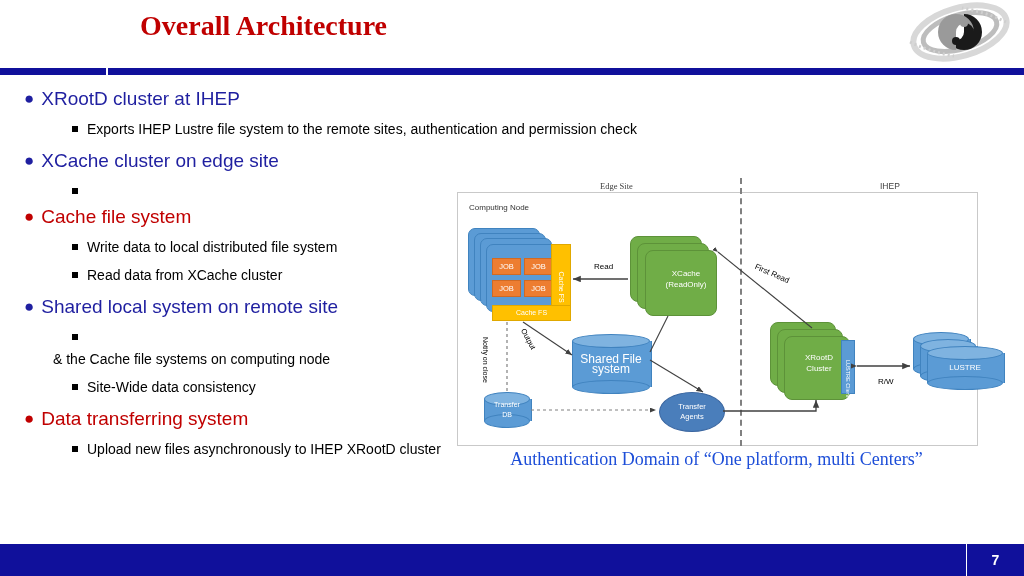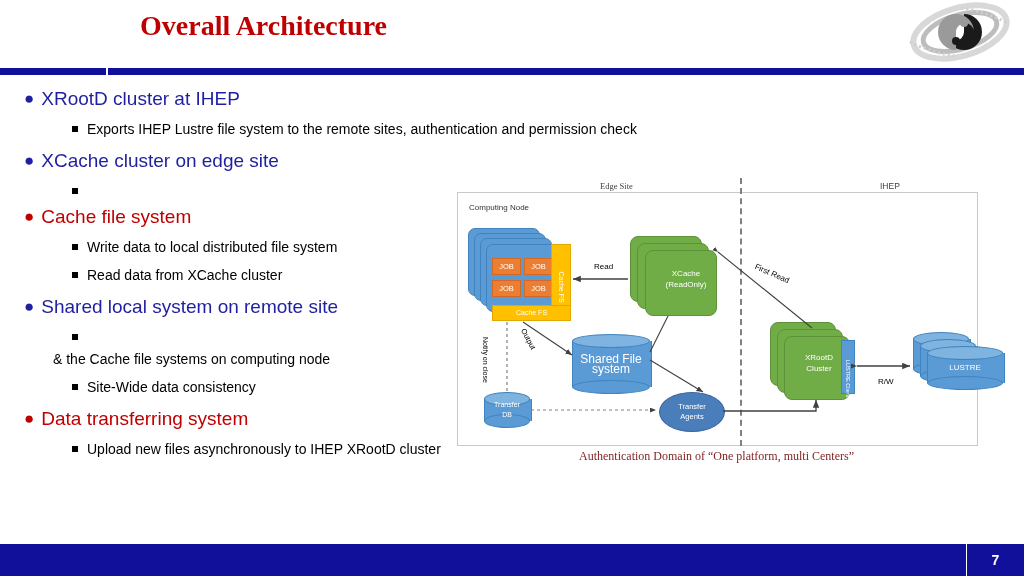--- a/index.html
+++ b/index.html
@@ -73,21 +73,21 @@
   #label-edge-site{left:600px;top:181px;font-family:Liberation Serif, serif;}
   #label-ihep{left:880px;top:181px;}
   #divider{
     position:absolute;left:740px;top:178px;width:0;height:268px;
     border-left:2px dashed #808080;
   }
   #caption{
     position:absolute;left:457px;top:449px;width:519px;
     text-align:center;
     font-family:"Liberation Serif", serif;
-    font-size:12px;color:#7f1d1d;
+    font-size:18px;color:#1d4ed8;
   }
   
   .dlabel{position:absolute;font-size:7.5px;color:#3f3f3f;white-space:nowrap;}
   #label-computing-node{left:469px;top:203px;font-size:8px;color:#333;}
 
   .node-card{
     position:absolute;border-radius:7px;
     background:#5B9BD5;border:1px solid #4083bf;
   }
   #cn1{left:468px;top:228px;width:70px;height:66px;}

